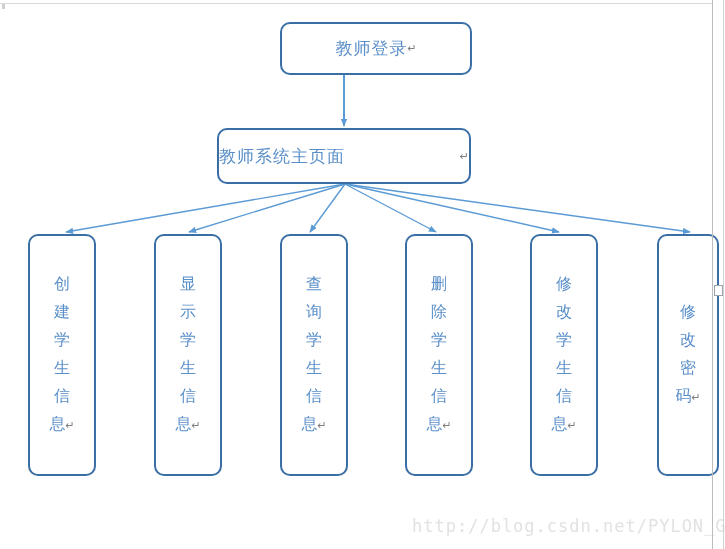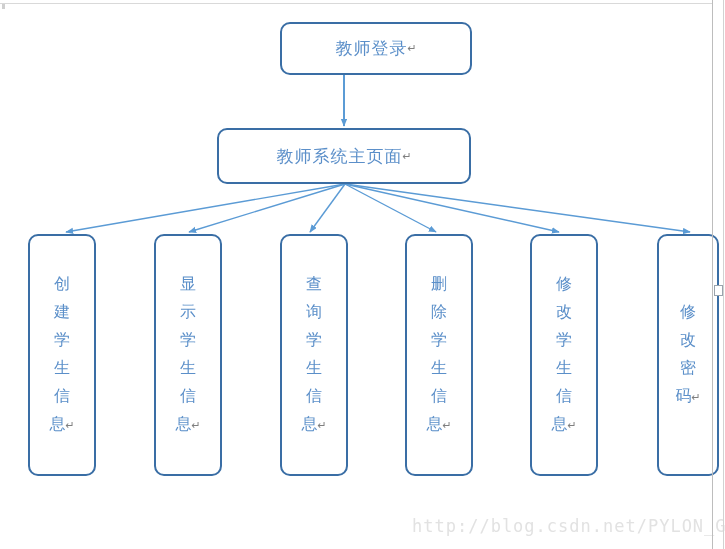--- a/index.html
+++ b/index.html
@@ -149,21 +149,21 @@
     <line x1="345" y1="184" x2="436" y2="232" stroke="#5b9bd5" stroke-width="1.4" marker-end="url(#arrowhead)"></line>
     <line x1="345" y1="184" x2="559" y2="232" stroke="#5b9bd5" stroke-width="1.4" marker-end="url(#arrowhead)"></line>
     <line x1="345" y1="184" x2="690" y2="232" stroke="#5b9bd5" stroke-width="1.4" marker-end="url(#arrowhead)"></line>
   </svg>
 
   <div class="node horizontal" style="left:248px; top:22px; width:192px; height:53px;margin-left:32px;">
     <span class="node-label">教师登录</span>
       <span class="pilcrow">↵</span>
   </div>
 
-  <div class="node horizontal" style="left:217px; top:128px; width:254px; height:56px;">
+  <div class="node horizontal" style="left:217px; top:128px; width:254px; height:56px;justify-content:space-between;">
     <span class="node-label">教师系统主页面</span>
       <span class="pilcrow">↵</span>
   </div>
 
   <div class="node vertical" style="left:28px; top:234px; width:68px; height:242px;">
     <span class="node-label"><div>创</div><div>建</div><div>学</div><div>生</div><div>信</div><div>息<span class="pilcrow">↵</span></div></span>
   </div>
 
   <div class="node vertical" style="left:154px; top:234px; width:68px; height:242px;">
     <span class="node-label"><div>显</div><div>示</div><div>学</div><div>生</div><div>信</div><div>息<span class="pilcrow">↵</span></div></span>

